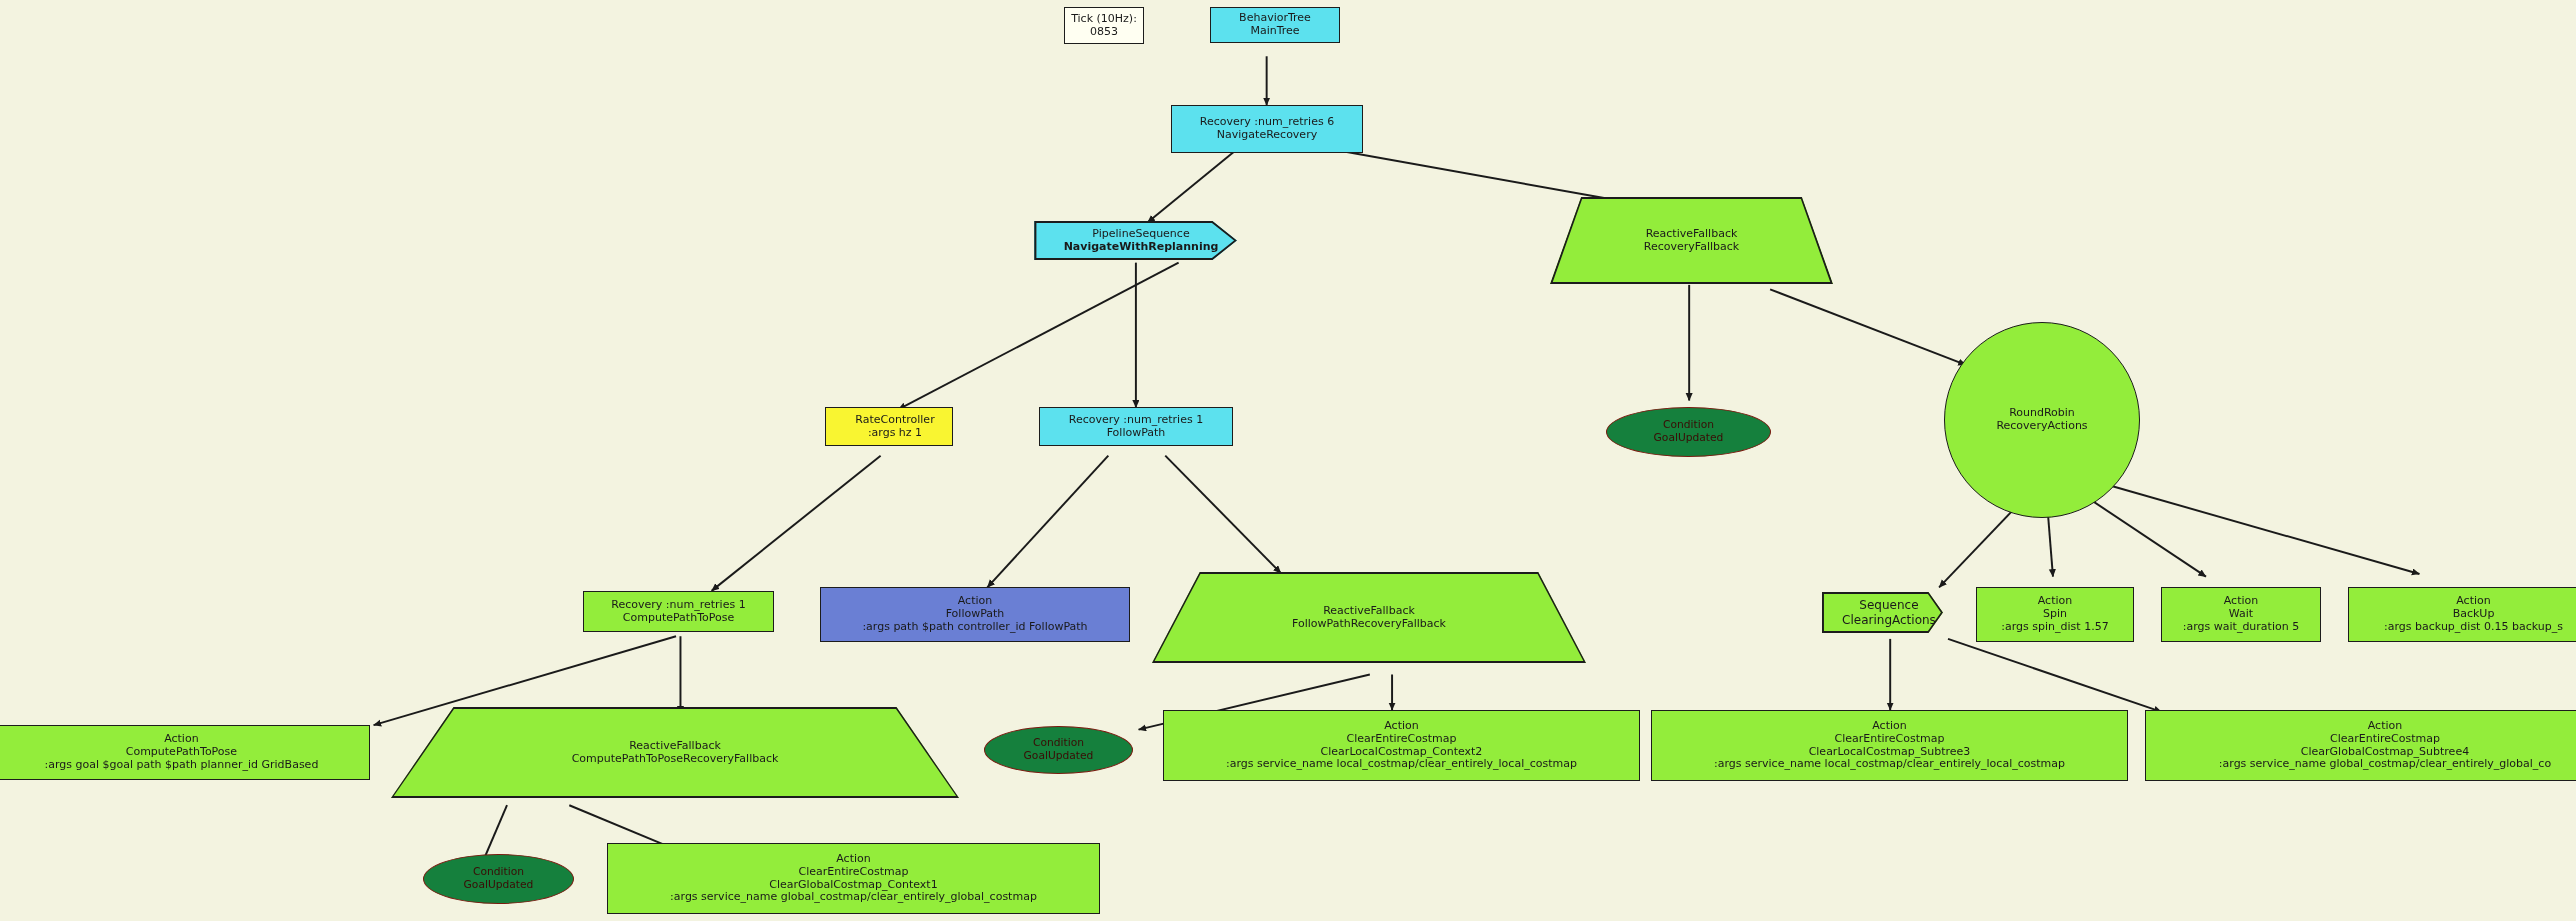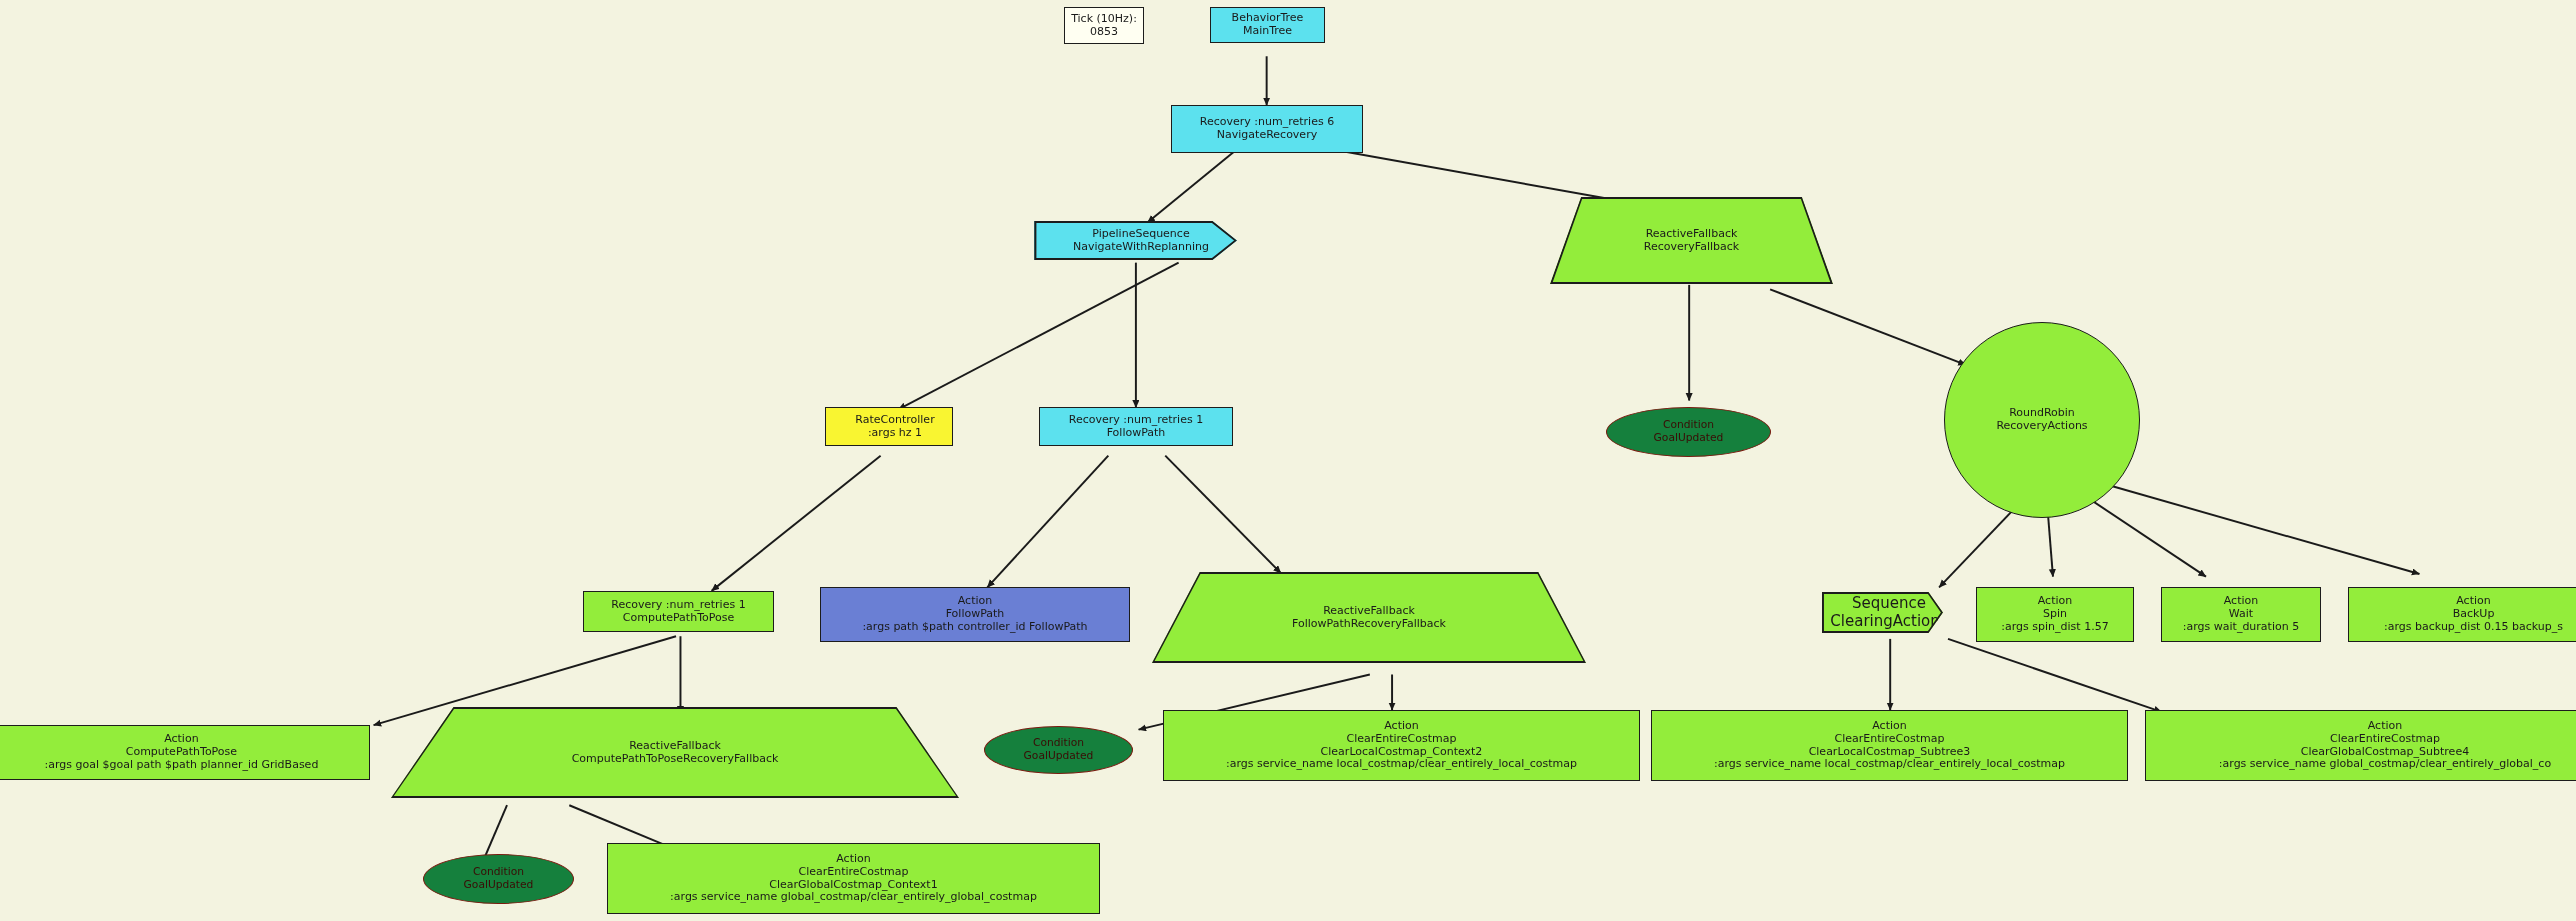--- a/index.html
+++ b/index.html
@@ -88,33 +88,33 @@
       <path d="M570,905 L540,975"></path>
       <path d="M640,905 L760,955"></path>
     </g>
   </svg>
 
   <div class="node rect c-white" style="left:1064px;top:7.1px;width:80px;height:37px;font-size:11px;">
     <span class="ln">Tick (10Hz):</span>
     <span class="ln">0853</span>
   </div>
 
-  <div class="node rect c-cyan" style="left:1210px;top:7.1px;width:115px;height:36px;font-size:11px;">
+  <div class="node rect c-cyan" style="left:1210px;top:7.1px;width:130px;height:36px;font-size:11px;">
     <span class="ln">BehaviorTree</span>
     <span class="ln">MainTree</span>
   </div>
 
   <div class="node rect c-cyan" style="left:1171px;top:105px;width:192px;height:48px;font-size:11px;">
     <span class="ln">Recovery :num_retries 6</span>
     <span class="ln">NavigateRecovery</span>
   </div>
 
   <div class="node seqarrow" style="left:1034px;top:221px;width:203px;height:39px;font-size:11px;border:none;">
     <span class="ln" style="margin-left:-9px;">PipelineSequence</span>
-    <span class="ln" style="margin-left:-9px;">NavigateWithReplanning</span>
+    <span class="ln" style="margin-left:-9px;font-weight:bold;">NavigateWithReplanning</span>
   <svg width="203" height="39" viewBox="0 0 228 44" style="position: absolute; left: 0px; top: 0px; pointer-events: none; z-index: 2;">
         <polygon points="1,1 200.64000000000001,1 227,22 200.64000000000001,43 1,43" fill="none" stroke="#1c1c1c" stroke-width="2.4"></polygon>
       </svg>
     </div>
 
   <div class="node trap" style="left:1550px;top:197px;width:283px;height:87px;font-size:11px;">
     <span class="ln">ReactiveFallback</span>
     <span class="ln">RecoveryFallback</span>
   <svg width="283" height="87" viewBox="0 0 318 98" style="position: absolute; left: 0px; top: 0px; pointer-events: none; z-index: 2;">
         <polygon points="34.98,1 283.02,1 317,97 1,97" fill="none" stroke="#1c1c1c" stroke-width="2.4"></polygon>
@@ -153,21 +153,21 @@
   </div>
 
   <div class="node trap" style="left:1152px;top:572px;width:434px;height:91px;font-size:11px;">
     <span class="ln">ReactiveFallback</span>
     <span class="ln">FollowPathRecoveryFallback</span>
   <svg width="434" height="91" viewBox="0 0 488 102" style="position: absolute; left: 0px; top: 0px; pointer-events: none; z-index: 2;">
         <polygon points="53.68,1 434.32,1 487,101 1,101" fill="none" stroke="#1c1c1c" stroke-width="2.4"></polygon>
       </svg>
     </div>
 
-  <div class="node seqarrow grn" style="left:1822px;top:592px;width:121px;height:41px;font-size:15px;">
+  <div class="node seqarrow grn" style="left:1822px;top:592px;width:121px;height:41px;font-size:12px;">
     <span class="ln" style="margin-left:-7.1px;">Sequence</span>
     <span class="ln" style="margin-left:-7.1px;">ClearingActions</span>
   <svg width="121" height="41" viewBox="0 0 136 46" style="position: absolute; left: 0px; top: 0px; pointer-events: none; z-index: 2;">
         <polygon points="1,1 119.68,1 135,23 119.68,45 1,45" fill="none" stroke="#1c1c1c" stroke-width="2.4"></polygon>
       </svg>
     </div>
 
   <div class="node rect c-green" style="left:1976px;top:587px;width:158px;height:55px;font-size:11px;">
     <span class="ln">Action</span>
     <span class="ln">Spin</span>

